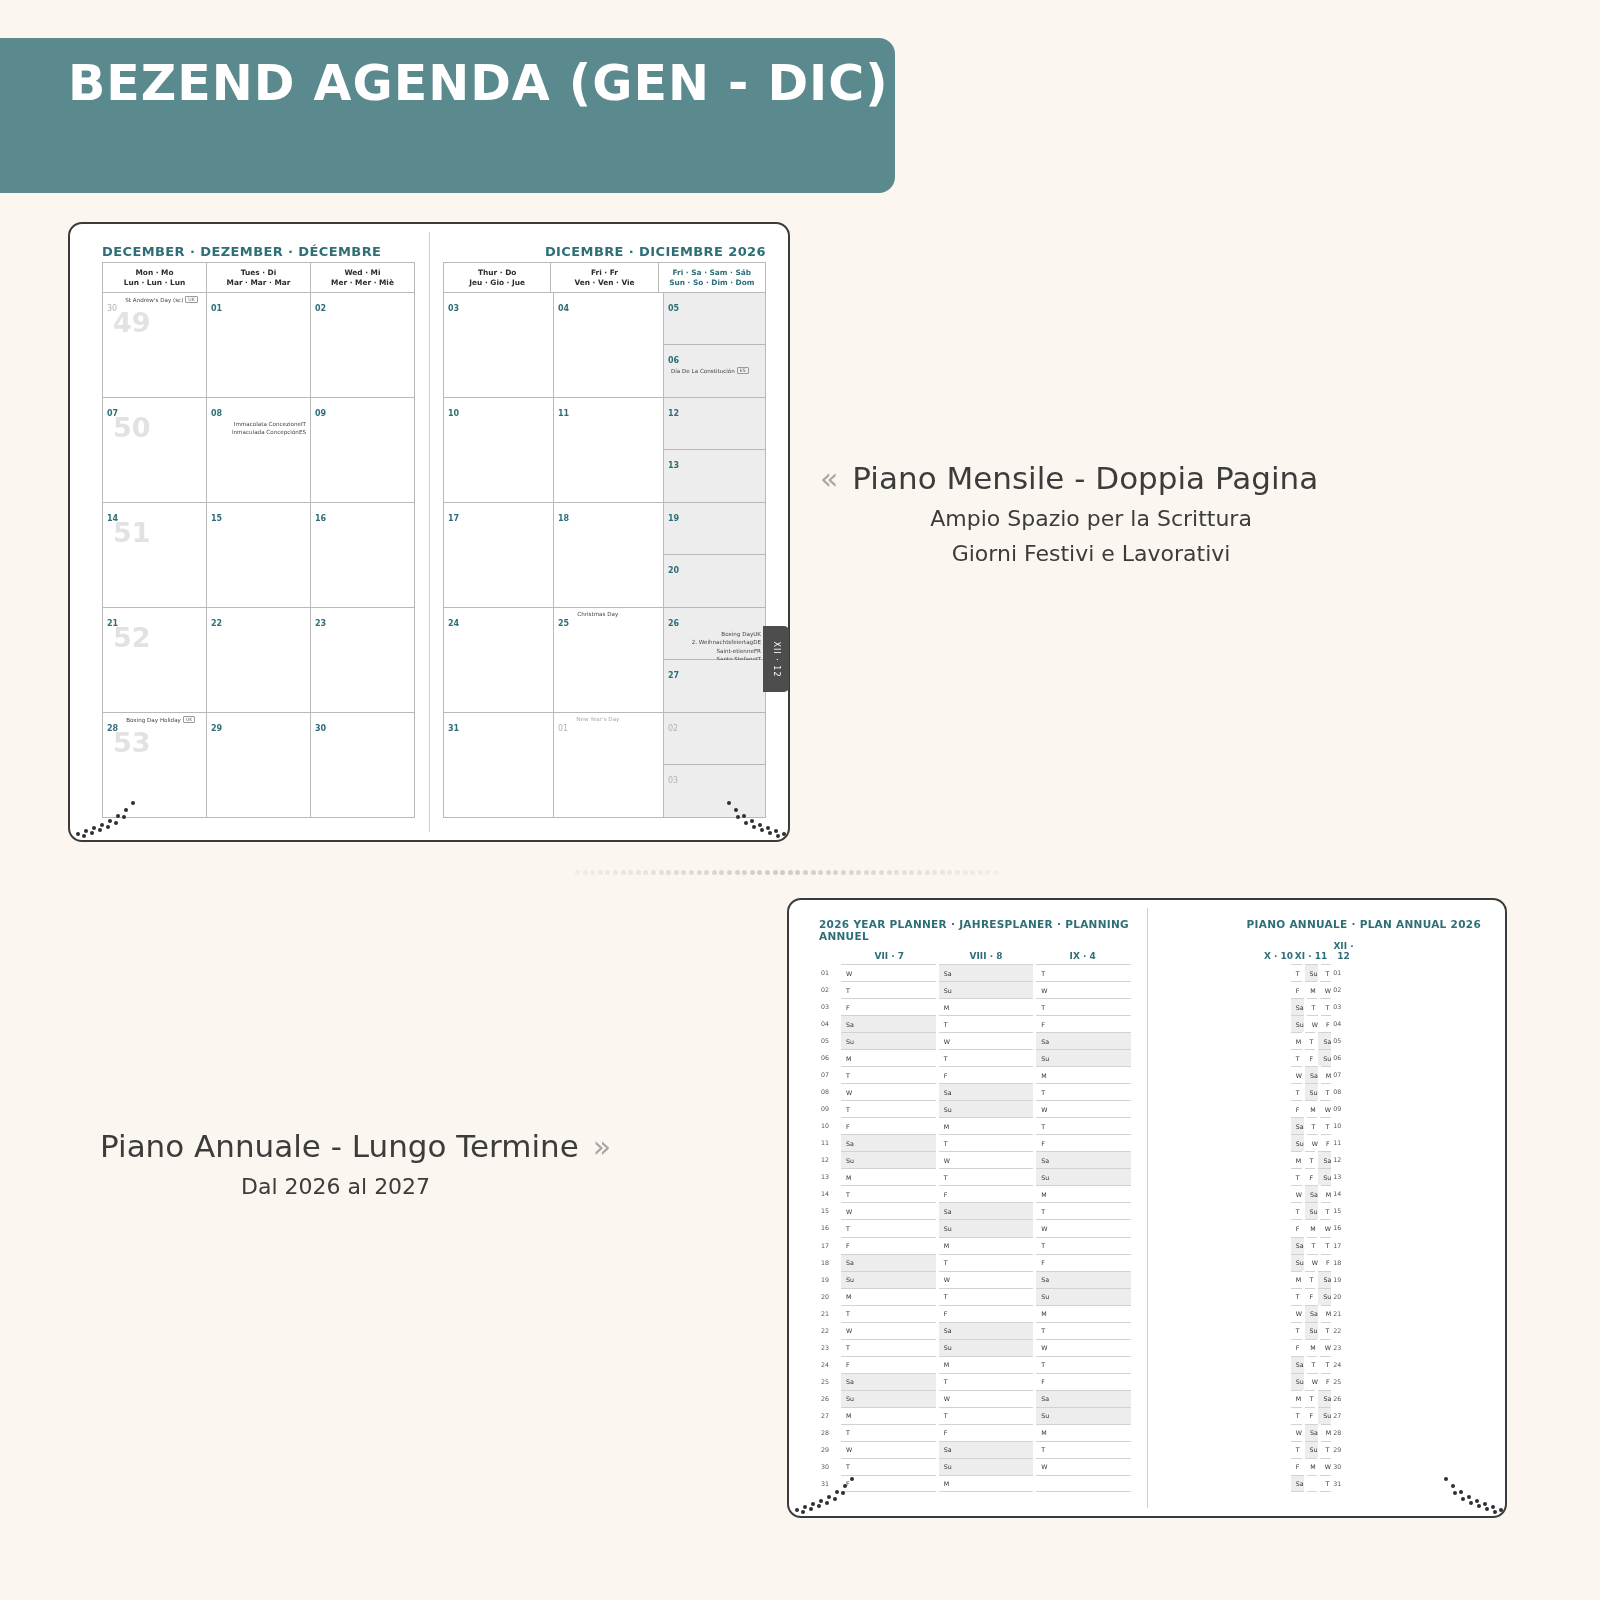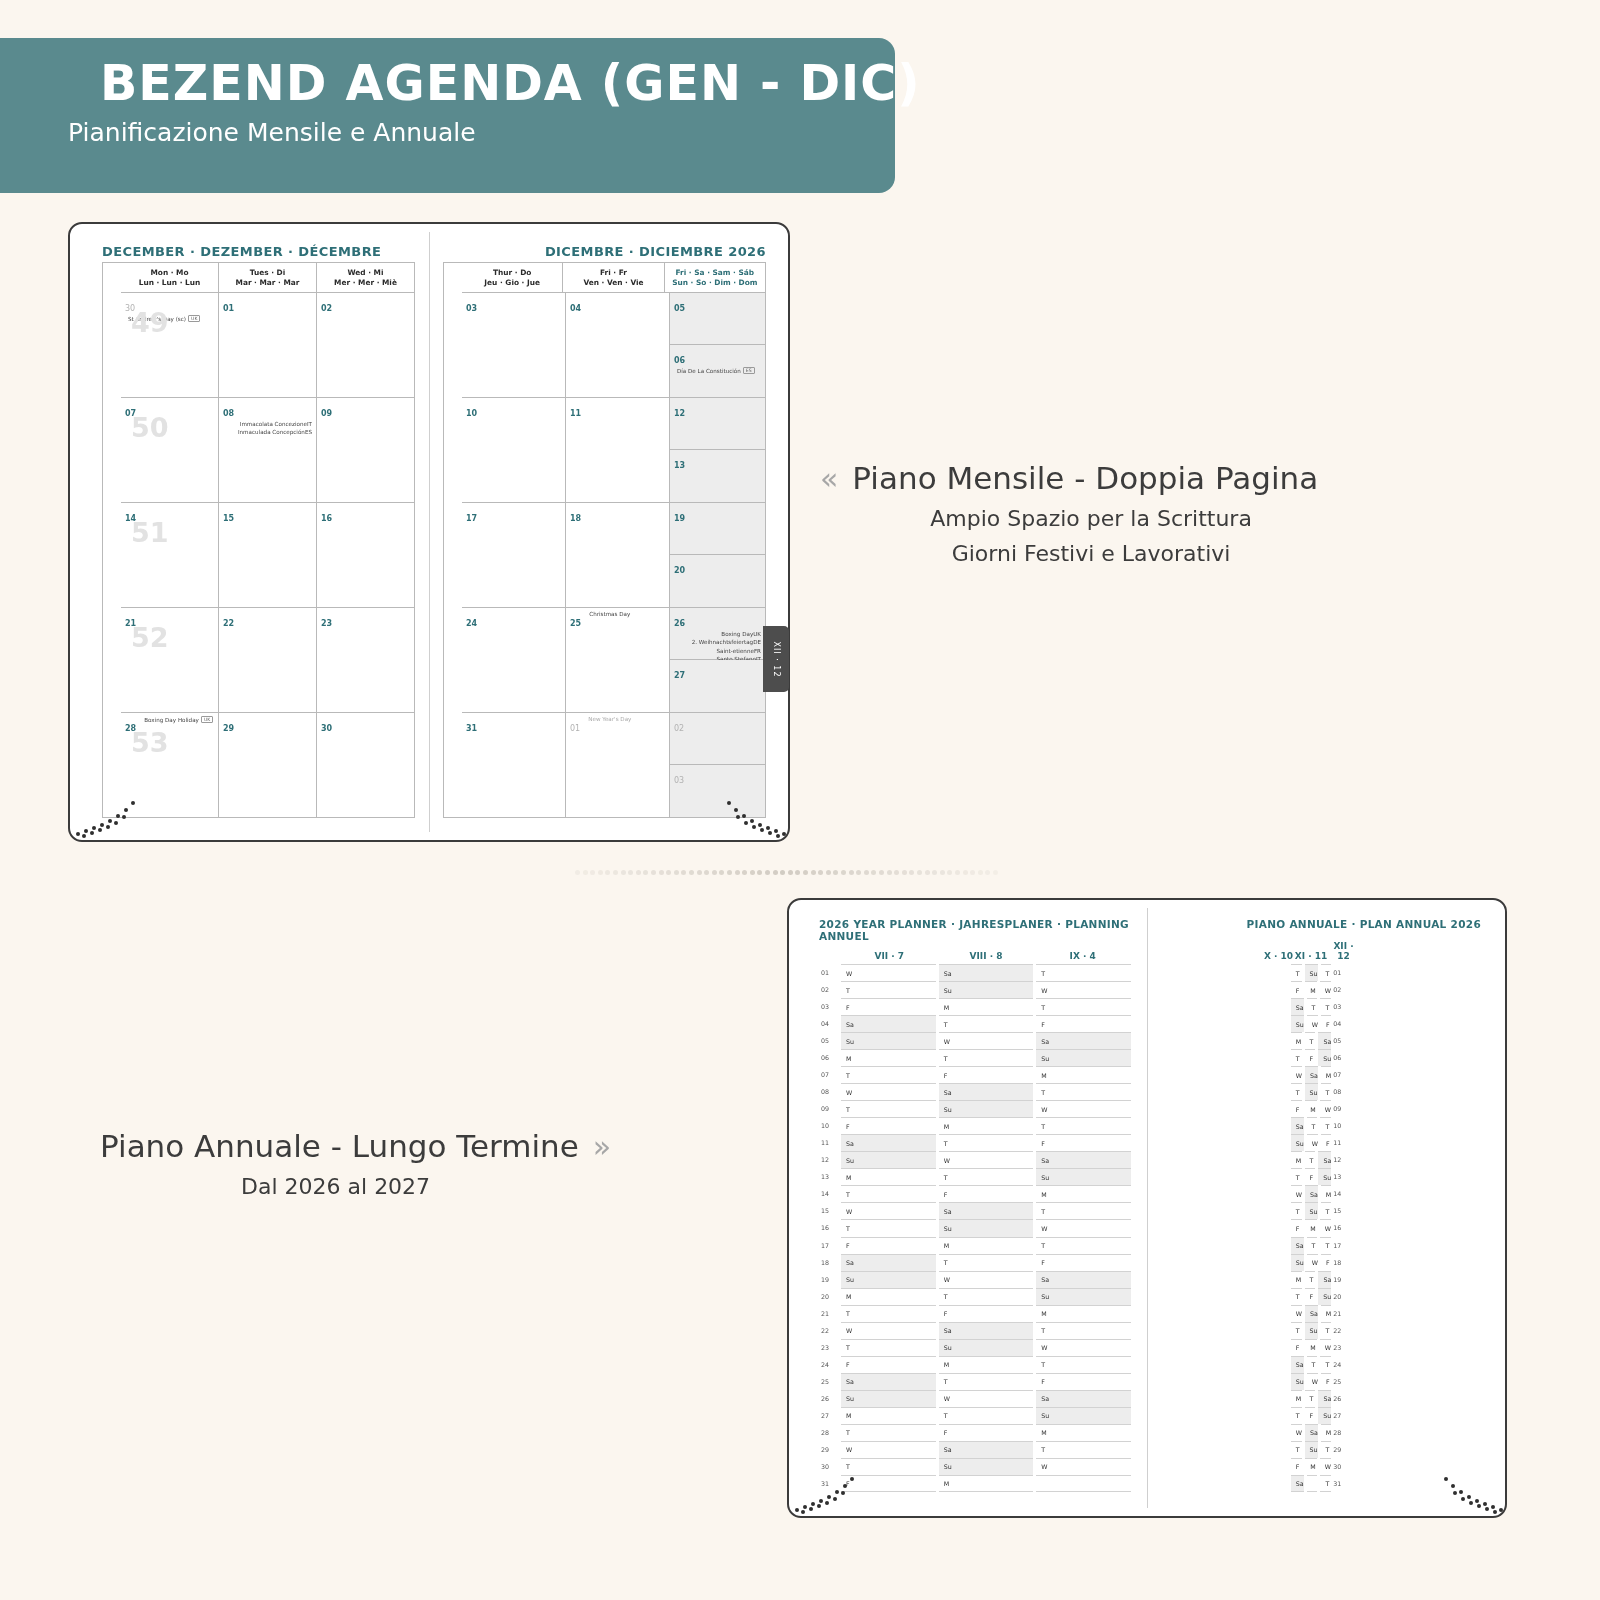--- a/index.html
+++ b/index.html
@@ -21,21 +21,20 @@
     padding:18px 0 0 68px;
   }
   .banner-title {
     color:#ffffff;
     font-size:49px;
     font-weight:bold;
     letter-spacing:1px;
     font-family:"DejaVu Sans", sans-serif;
     line-height:1.15;
     white-space:nowrap;
-    margin-left:32px;
   }
   .banner-sub {
     color:#ffffff;
     font-size:25px;
     margin-top:6px;
     font-family:"DejaVu Sans", sans-serif;
     white-space:nowrap;
   }
 
   
@@ -75,21 +74,21 @@
     position:absolute; top:20px;
     font-size:13px; font-weight:bold; color:#2e6f77;
     letter-spacing:.4px;
   }
   .mhead.l { left:32px; }
   .mhead.r { right:22px; }
 
   .grid {
     position:absolute; left:32px; right:14px; top:38px; bottom:22px;
     border:1px solid #b9b9b9;
-    display:flex; flex-direction:column;padding-left:18px;
+    display:flex; flex-direction:column;
   }
   .page.right .grid { left:14px; right:22px; }
 
   .grid-head { display:flex; height:30px; }
   .grid-head .gh {
     flex:1; border-right:1px solid #b9b9b9; border-bottom:1px solid #b9b9b9;
     display:flex; flex-direction:column; align-items:center; justify-content:center;
     font-size:7.4px; color:#2b2b2b; line-height:1.35; font-weight:bold;
   }
   .grid-head .gh:last-child { border-right:none; }
@@ -194,21 +193,20 @@
   }
   .yc.last { margin-right:0; }
   .yc.shade { background:#ededed; }
   .yrow:last-child .yc { border-bottom:1px solid #d2d2d2; }
 </style>
 </head>
 <body>
 
 <div class="banner">
   <div class="banner-title">BEZEND AGENDA (GEN - DIC)</div>
-  <div class="banner-sub">Pianificazione Mensile e Annuale</div>
 </div>
 
 <div class="book" id="monthly">
   <div class="book-inner">
     <div class="spine"></div>
 
     <div class="page left">
       <div class="mhead l">DECEMBER · DEZEMBER · DÉCEMBRE</div>
       <div class="grid">
         <div class="grid-head">

